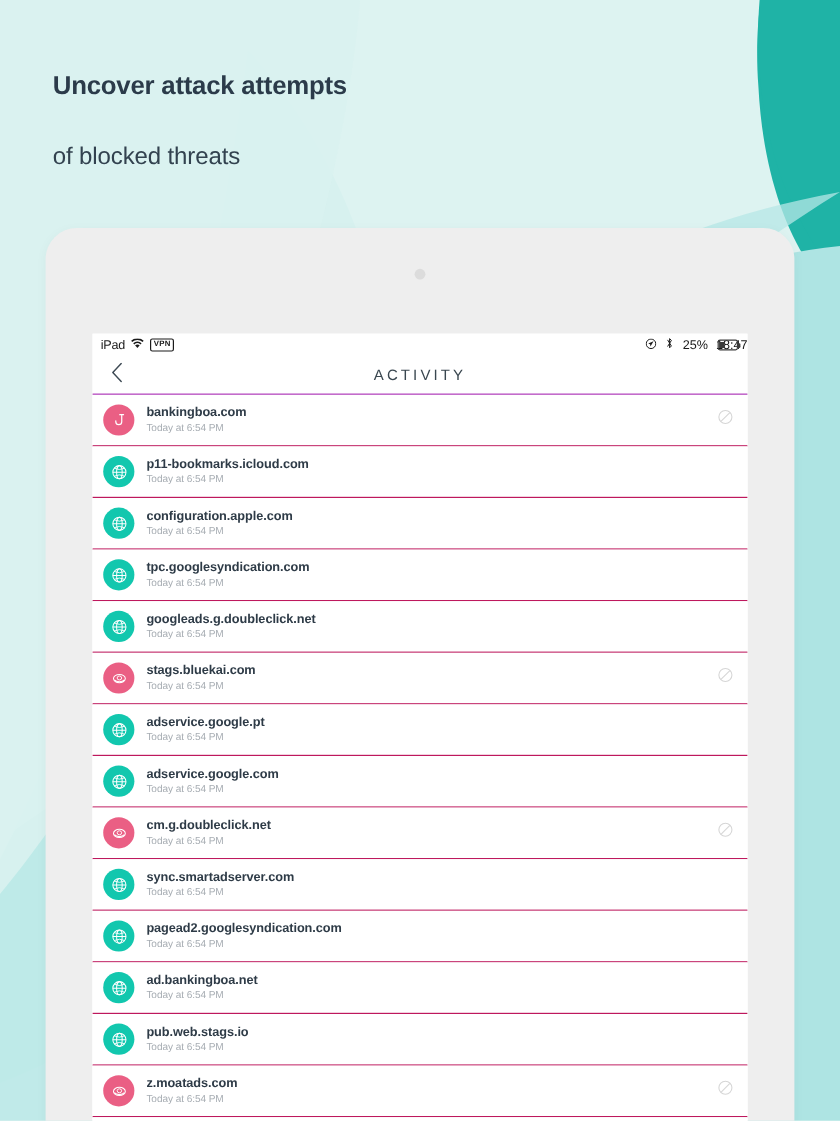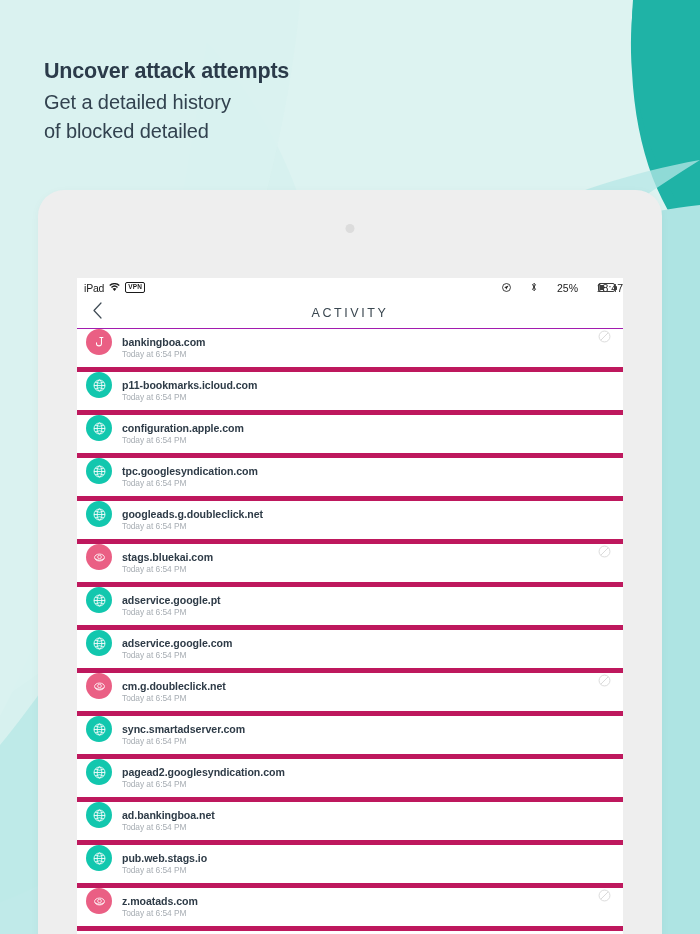--- a/index.html
+++ b/index.html
@@ -59,21 +59,21 @@
   .sb-carrier { font-size:10.5px; letter-spacing:-0.2px;text-align:center; }
   .sb-vpn {
     font-size:6.5px; font-weight:700; letter-spacing:0.2px;
     border:1px solid #1a1a1a; border-radius:2px;
     padding:0px 2px 0px 2px; line-height:1.35;
   }
   .sb-center {
     position:absolute; left:0; right:0; text-align:right;
     font-size:10.5px; letter-spacing:0px; pointer-events:none;
   }
-  .sb-right { margin-left:auto; display:flex; align-items:center; gap:20px; }
+  .sb-right { margin-left:auto; display:flex; align-items:center; gap:8px; }
   .sb-pct { font-size:10.5px; }
   .batt {
     width:17px; height:8.5px; border:1px solid #3b3b3b; border-radius:2px;
     position:relative; display:inline-block;
   }
   .batt::after {
     content:""; position:absolute; right:-3px; top:2.2px;
     width:1.6px; height:4px; background:#3b3b3b; border-radius:0 1px 1px 0;
   }
   .batt i { position:absolute; left:1px; top:1px; bottom:1px; width:25%; background:#3b3b3b; display:block; }
@@ -90,23 +90,23 @@
     cursor:pointer;
   }
   .nav-title {
     width:100%; text-align:center;
     font-size:12.5px; letter-spacing:2.6px; color:#3a4750; font-weight:400;
   }
 
   
   .list { background:#ffffff; }
   .row {
-    height:43px; display:flex; 
+    height:43px; display:flex; align-items:center;
     padding:0 12px 0 9px;
-    border-bottom:5px solid #be185d;
+    border-bottom:1px solid #be185d;
     background:#ffffff; position:relative;
   }
   .avatar {
     width:26px; height:26px; border-radius:50%;
     flex:0 0 26px; display:flex; align-items:center; justify-content:center;
     margin-right:10px;
   }
   .avatar.web    { background:#12c7ae; }
   .avatar.track  { background:#ea5f84; }
   .avatar.phish  { background:#ea5f84; }
@@ -140,22 +140,22 @@
     <path d="M 700 160 C 560 185 430 250 345 330 C 270 400 228 490 214 585 L 214 934 L 0 934 L 0 700 C 90 640 190 560 300 470 C 420 372 570 240 700 160 Z" fill="#b6e7e6" opacity="0.75"></path>
 
     <path d="M 0 0 L 212 0 C 196 140 168 300 120 430 C 80 540 40 640 0 716 Z" fill="#d9f2f0"></path>
     <path d="M 0 0 L 300 0 C 290 120 250 280 190 420 C 130 560 62 670 0 745 Z" fill="#d9f2f0" opacity="0.9"></path>
   </svg>
 </div>
 
 <div class="headline">
   <h1>Uncover attack attempts</h1>
   <h2>
-    <span>Get a detailed history</span><br>
-    <span>of blocked detailed</span>
+    <br>
+    <span>of blocked threats</span>
   </h2>
 </div>
 
 <div class="device">
   <div class="camera"></div>
 
   <div class="screen">
 
     <div class="statusbar">
       <div class="sb-left">

